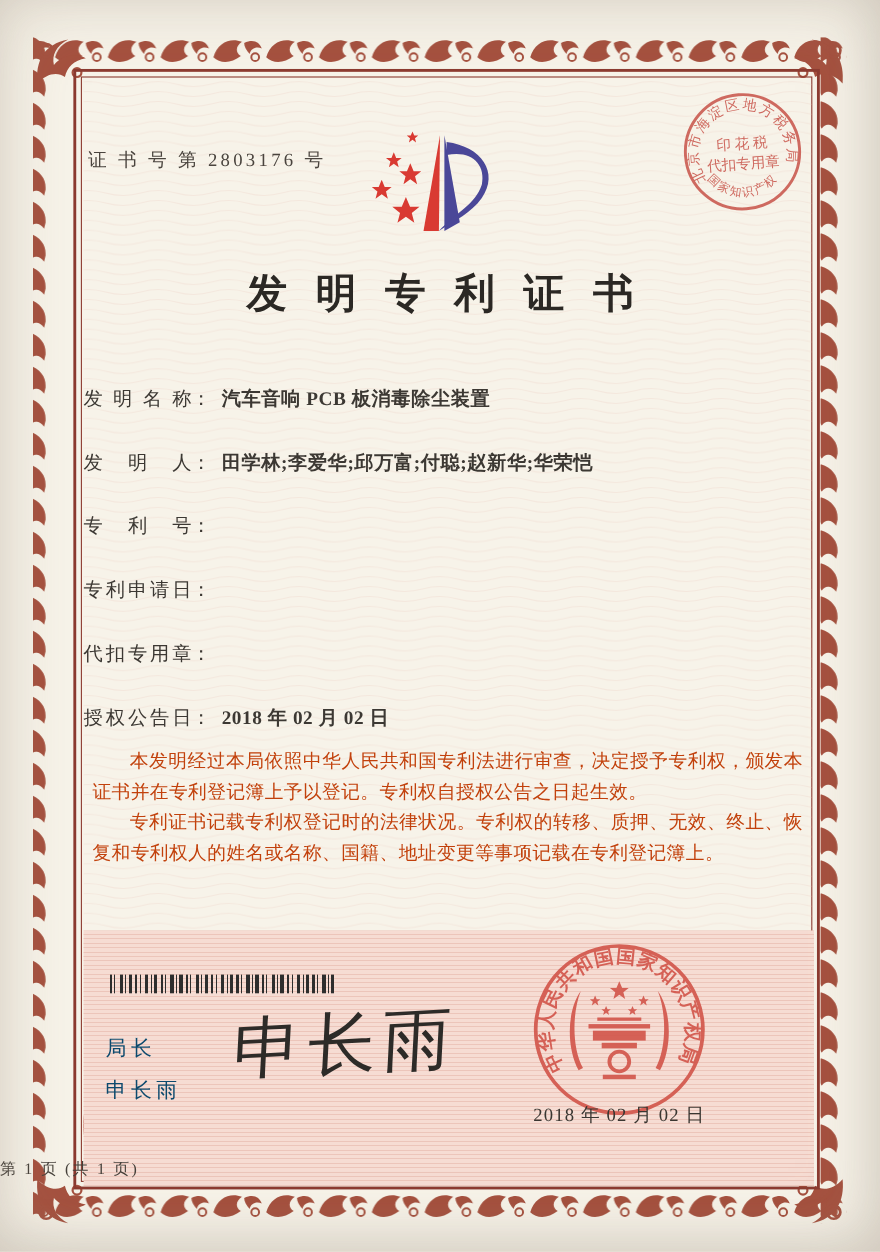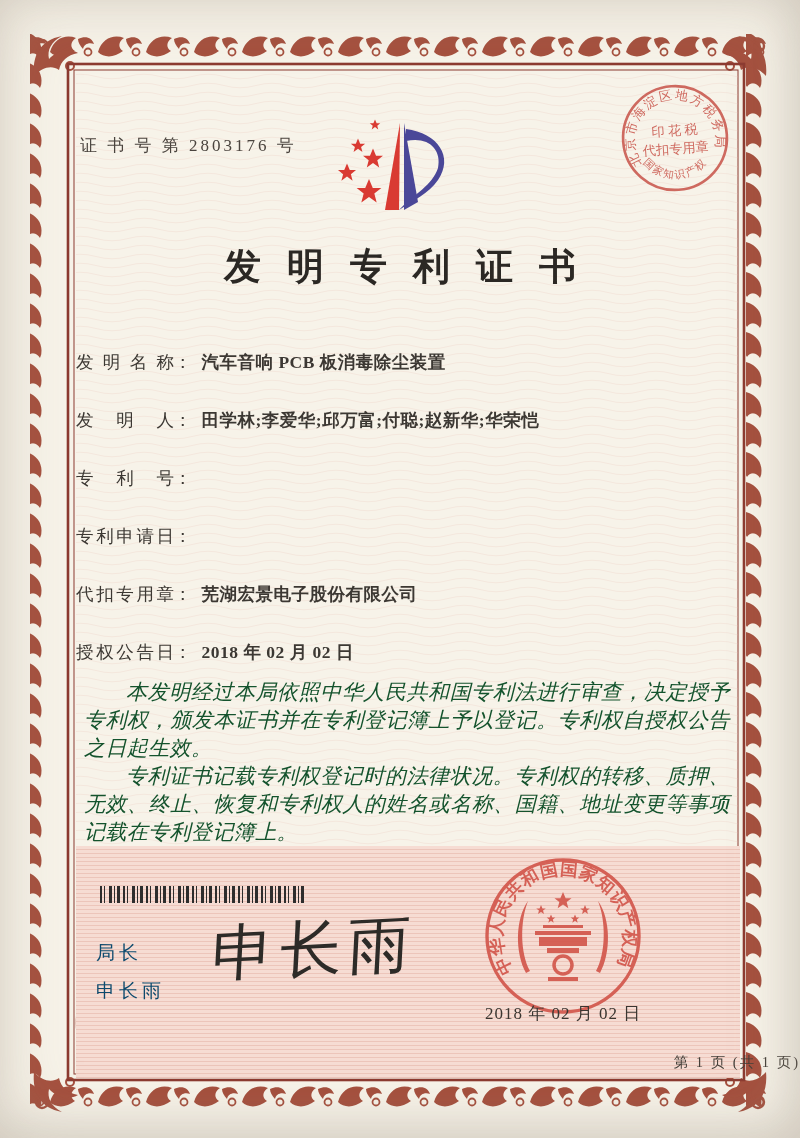--- a/index.html
+++ b/index.html
@@ -25,42 +25,42 @@
   .stamp{position:absolute;left:619px;top:82px;opacity:.88;mix-blend-mode:multiply;transform:rotate(-4deg);}
   .title{
     position:absolute;left:0;top:242px;width:100%;text-align:center;
     font-size:37px;font-weight:600;letter-spacing:26px;text-indent:26px;color:#2b2824;
   }
   .fields{position:absolute;left:76px;top:350px;width:640px;}
   .field{height:58px;font-size:17.5px;display:flex;align-items:flex-start;line-height:24px;color:#3c3833;}
   .field .lbl{display:inline-block;width:98px;text-align:justify;text-align-last:justify;}
   .field .col{margin:0 2px 0 0;}
   .field .val{margin-left:8px;letter-spacing:.5px;font-weight:bold;}
-  .paras{position:absolute;left:84px;top:678px;width:646px;font-size:21px;line-height:28px;color:#14532d;text-align:justify;letter-spacing:.4px;font-style:italic;}
+  .paras{position:absolute;left:84px;top:678px;width:646px;font-size:17px;line-height:28px;color:#c2410c;text-align:justify;letter-spacing:.4px;}
   .paras p{margin:0;text-indent:2em;}
   .barcode{
     position:absolute;left:100px;top:886px;width:204px;height:17px;
     background:repeating-linear-gradient(90deg,
       #2e2e2e 0 2px,rgba(0,0,0,0) 2px 4px,
       #2e2e2e 4px 5px,rgba(0,0,0,0) 5px 9px,
       #2e2e2e 9px 12px,rgba(0,0,0,0) 12px 14px,
       #2e2e2e 14px 15px,rgba(0,0,0,0) 15px 17px,
       #2e2e2e 17px 20px,rgba(0,0,0,0) 20px 23px);
   }
   .sig-label{position:absolute;left:96px;font-size:19px;letter-spacing:4px;color:#0c4a6e;}
   .sig-label.l1{top:940px;}
   .sig-label.l2{top:978px;}
   .signature{
     position:absolute;left:212px;top:906px;width:250px;
     font-size:62px;letter-spacing:6px;color:#2d2b28;
     transform:rotate(-3deg) skewX(-6deg);
   }
   .seal{position:absolute;left:478px;top:851px;mix-blend-mode:multiply;opacity:.92;}
   .seal-date{position:absolute;left:470px;top:1002px;width:186px;text-align:center;font-size:17px;letter-spacing:1px;color:#3a3631;}
-  .footer{position:absolute;left:0;top:1053px;width:100%;text-align:right;font-size:14.5px;letter-spacing:2px;color:#45403a;}
+  .footer{position:absolute;left:0;top:1053px;width:100%;text-align:left;font-size:14.5px;letter-spacing:2px;color:#45403a;}
   svg text{font-family:"Liberation Serif","DejaVu Serif",serif;}
 </style>
 </head>
 <body>
 
 <svg class="decor" width="800" height="1138" viewBox="0 0 800 1138" aria-hidden="true">
   <defs>
     <g id="scrollLeaf">
       <path d="M2 22 C6 8 18 4 28 8 C22 12 22 18 27 21 C18 28 8 28 2 22 Z" fill="#a5503e"></path>
       <path d="M30 9 C38 5 44 8 46 14 C41 12 36 14 35 19 C32 16 30 12 30 9 Z" fill="#a5503e"></path>
@@ -158,21 +158,20 @@
       <span class="lbl">专利号</span>
         <span class="col">：</span>
     </div>
     <div class="field">
       <span class="lbl">专利申请日</span>
         <span class="col">：</span>
     </div>
     <div class="field">
       <span class="lbl">代扣专用章</span>
         <span class="col">：</span>
-      <span class="val">芜湖宏景电子股份有限公司</span>
     </div>
     <div class="field">
       <span class="lbl">授权公告日</span>
         <span class="col">：</span>
       <span class="val">2018 年 02 月 02 日</span>
     </div>
   </div>
 
   <div class="paras">
     <p>本发明经过本局依照中华人民共和国专利法进行审查，决定授予专利权，颁发本证书并在专利登记簿上予以登记。专利权自授权公告之日起生效。</p>

